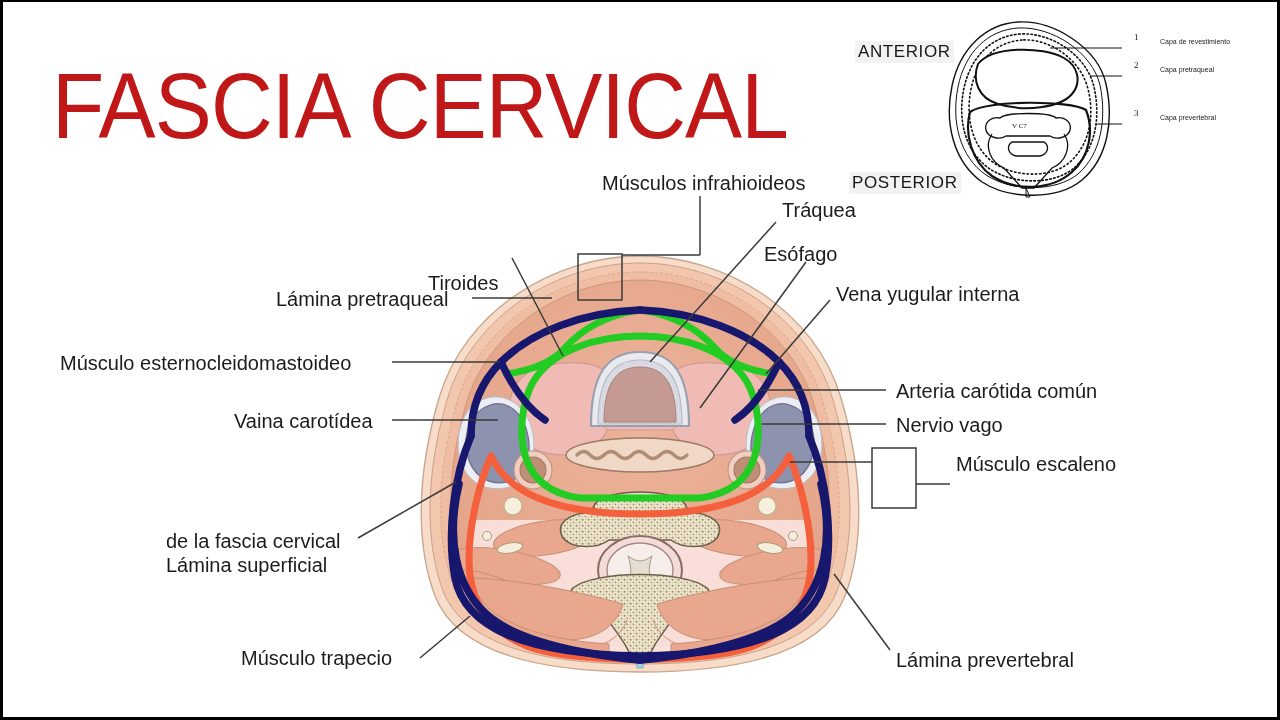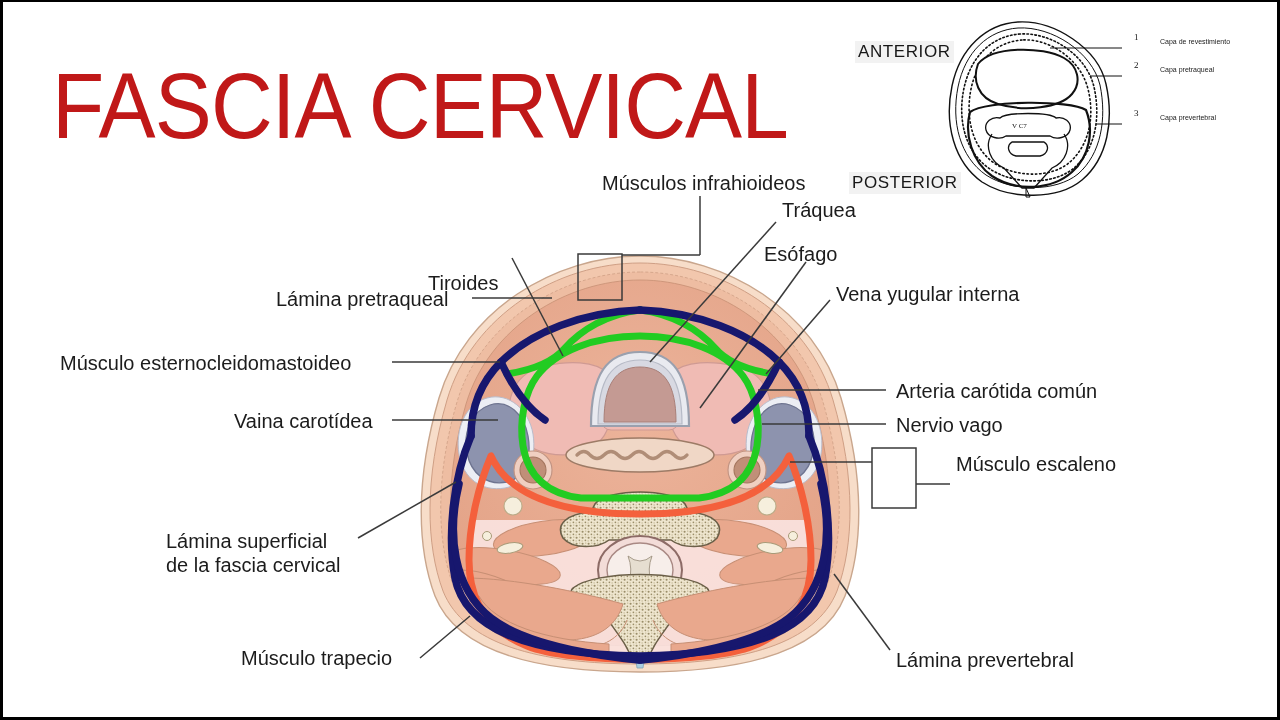--- a/index.html
+++ b/index.html
@@ -262,22 +262,22 @@
 
   <div class="lbl" style="left:428px; top:240px;margin-top:31px;">Tiroides</div>
 
   <div class="lbl" style="left:276px; top:287px;">Lámina pretraqueal</div>
 
   <div class="lbl" style="left:60px; top:351px;">Músculo esternocleidomastoideo</div>
 
   <div class="lbl" style="left:234px; top:409px;">Vaina carotídea</div>
 
   <div class="lbl two" style="left:166px; top:529px; width:200px;">
+    <div>de la fascia cervical</div>
     <div>Lámina superficial</div>
-    <div>de la fascia cervical</div>
   </div>
 
   <div class="lbl" style="left:241px; top:646px;text-align:center;">Músculo trapecio</div>
 
   <div class="lbl" style="left:594px; top:171px;margin-left:8px;">Músculos infrahioideos</div>
 
   <div class="lbl" style="left:782px; top:198px;">Tráquea</div>
 
   <div class="lbl" style="left:764px; top:242px;">Esófago</div>
 

